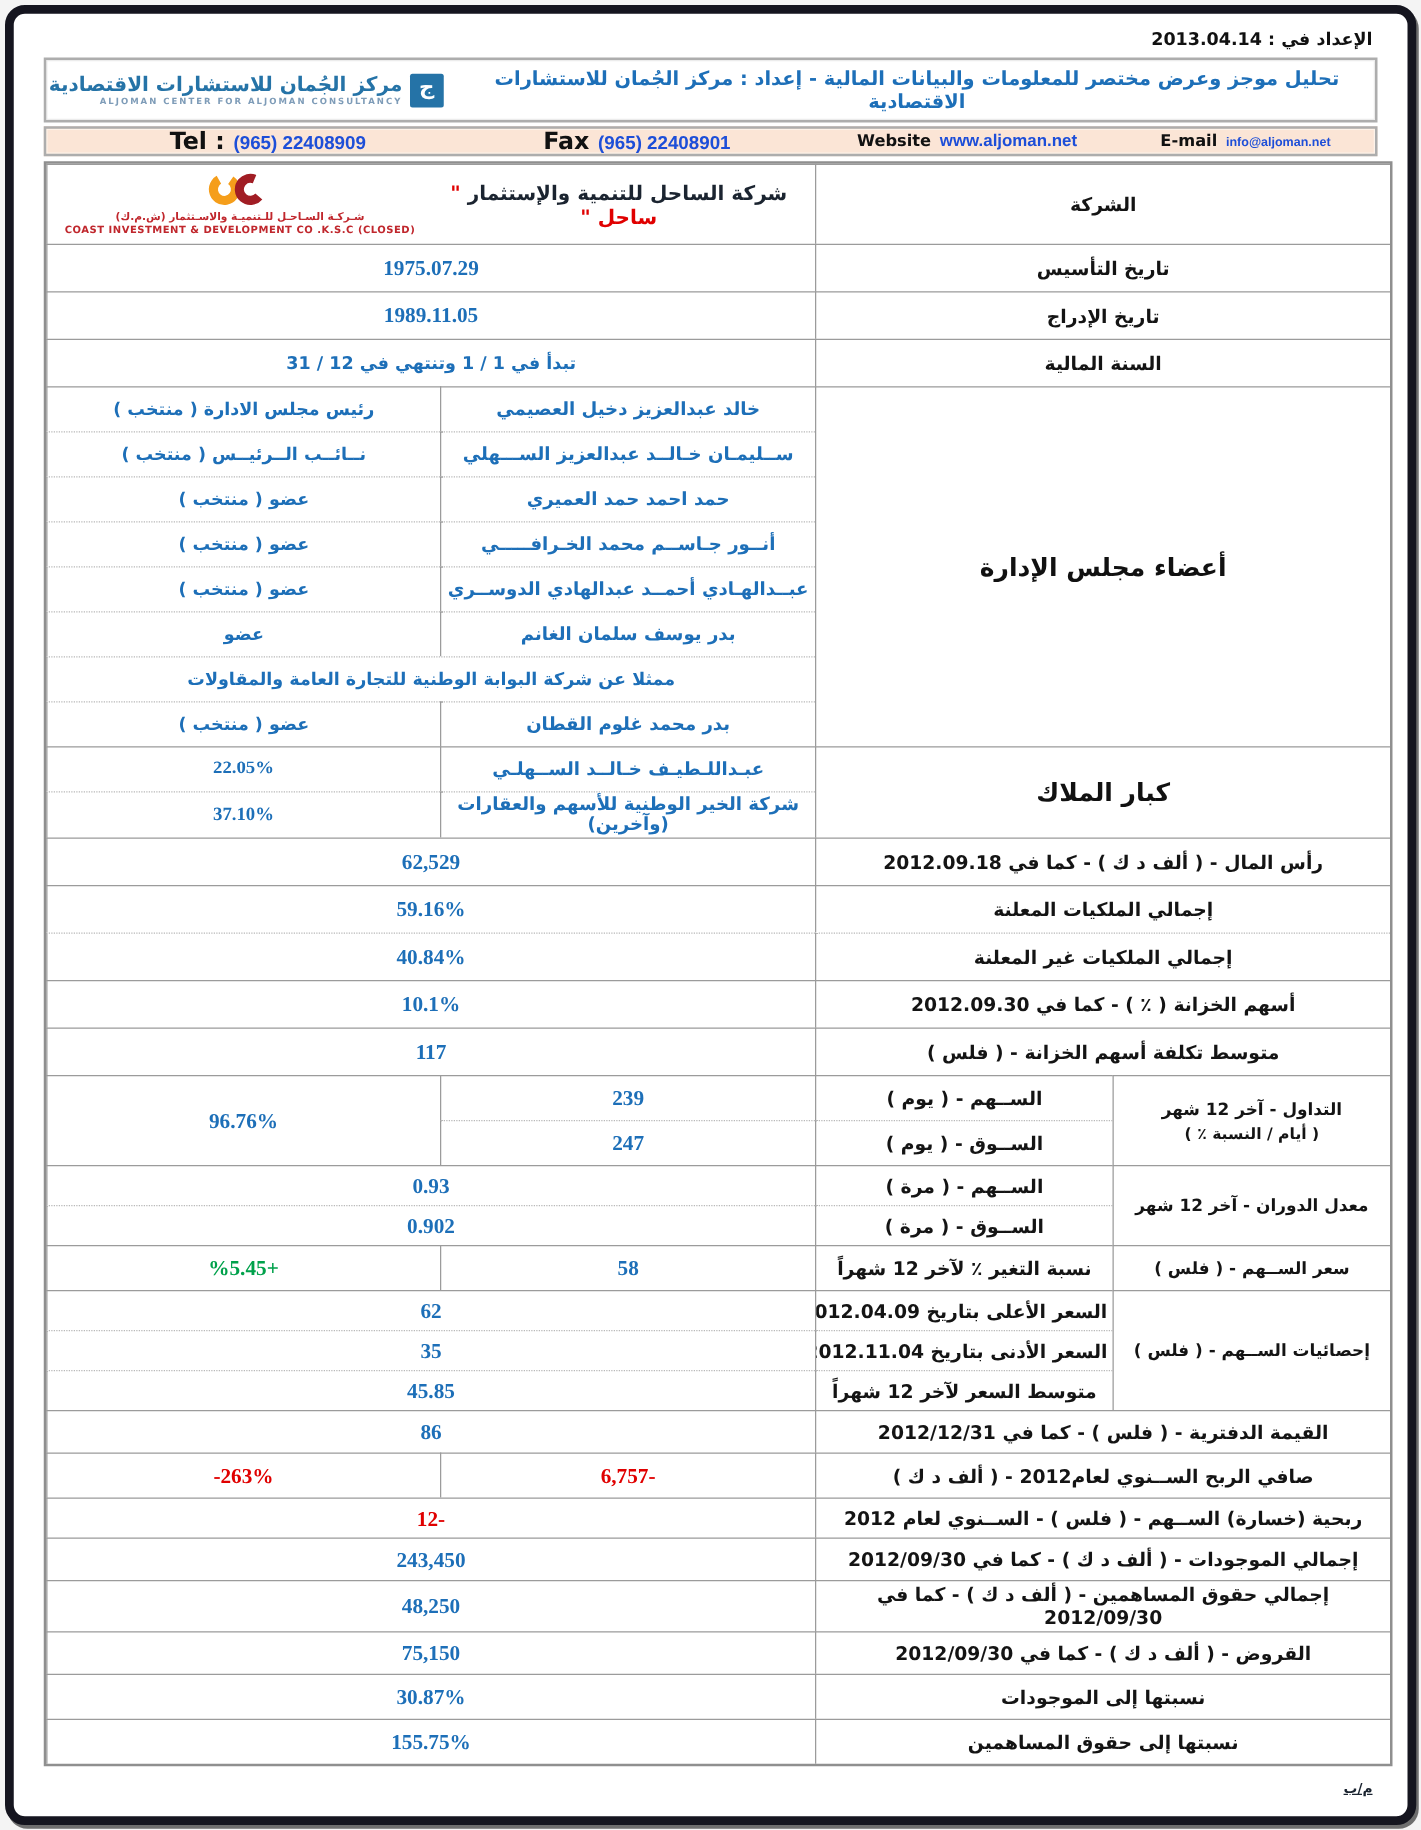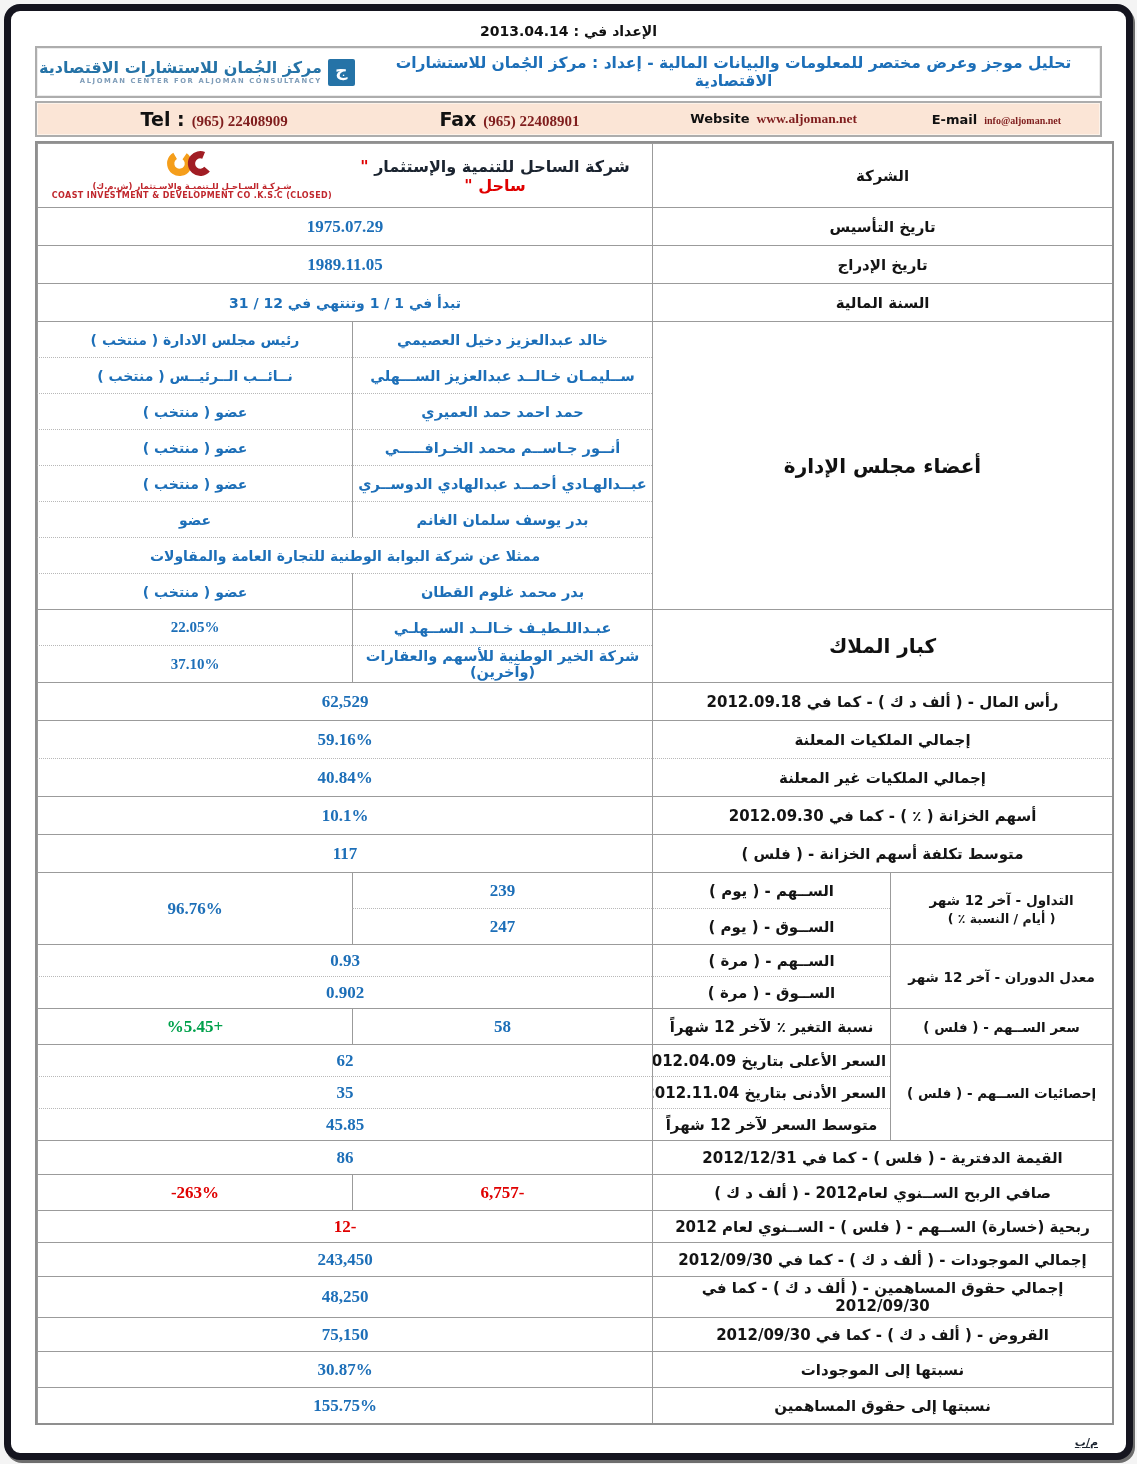--- a/index.html
+++ b/index.html
@@ -6,21 +6,21 @@
   body {
     width:1137px; height:1464px; background:#f4f4f4;
     font-family:"DejaVu Sans", sans-serif;
   }
   .page {
     position:relative; width:1129px; height:1456px; margin:4px;
     background:#ffffff; border:7px solid #15151f; border-radius:16px;
     box-shadow:2px 3px 0 rgba(0,0,0,.55);
     padding:8px 24px 0 24px; overflow:hidden;
   }
-  .prep-line { text-align:center; padding:2px 4px 6px 4px; }
+  .prep-line { text-align:right; padding:2px 4px 6px 4px; }
   .prep-line span { font-weight:bold; font-size:14px; color:#111; }
 
   
   .brand-bar {
     display:flex; align-items:center; height:52px;
     border:2px solid #adadad; box-shadow:inset 0 0 0 1px #ececec;
     padding:3px 2px; background:#fff;
   }
   .aj-logo { display:flex; align-items:center; gap:6px; width:330px; flex:0 0 auto; }
   .aj-text { text-align:right; }
@@ -28,29 +28,29 @@
   .aj-en { color:#7e9cb8; font-weight:bold; font-size:6.8px; letter-spacing:1.6px; line-height:9px; }
   .aj-sq {
     width:27px; height:27px; background:#2573a7; color:#fff; border-radius:2px;
     display:flex; align-items:center; justify-content:center;
     font-size:17px; font-weight:bold; padding-bottom:4px;
   }
   .doc-title { flex:1; text-align:center; color:#1d6fb8; font-weight:bold; font-size:15.5px; }
 
   
   .contact-bar {
-    margin-top:3px; height:36px; background:#fbe5d6;
+    margin-top:3px; height:24px; background:#fbe5d6;
     border:2px solid #adadad; box-shadow:inset 0 0 0 1px #fdf3ea;
     display:flex; align-items:center;padding-left:27px;
   }
   .cgroup { display:flex; align-items:baseline; justify-content:center; gap:7px; }
   .cg-tel { width:29%; } .cg-fax { width:28%; } .cg-web { width:23%; } .cg-mail { width:20%; }
   .clabel-big { font-weight:bold; font-size:19px; color:#111; }
   .clabel-sm  { font-weight:bold; font-size:13px; color:#111; }
-  .cvalue { font-family:Liberation Serif, serif; font-weight:bold; color:#7f1d1d; font-size:15px; }
+  .cvalue { font-family:Liberation Sans, sans-serif; font-weight:bold; color:#1d4ed8; font-size:15px; }
 
   
   table.main {
     margin-top:4px; width:1075px; border-collapse:separate; border-spacing:0;
     border:2px solid #8f8f8f; table-layout:fixed;
   }
   td { border-left:1px solid #9b9b9b; border-top:1px solid #9b9b9b;
        text-align:center; vertical-align:middle; padding:2px 4px; overflow:hidden; }
   tr.dotted > td { border-top:1px dotted #b8b8b8; }
 

